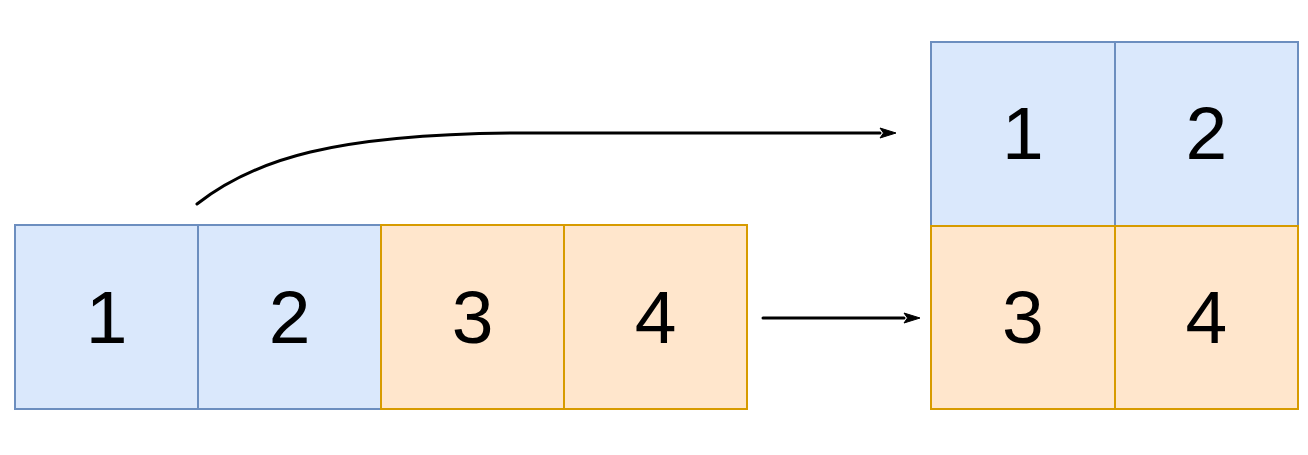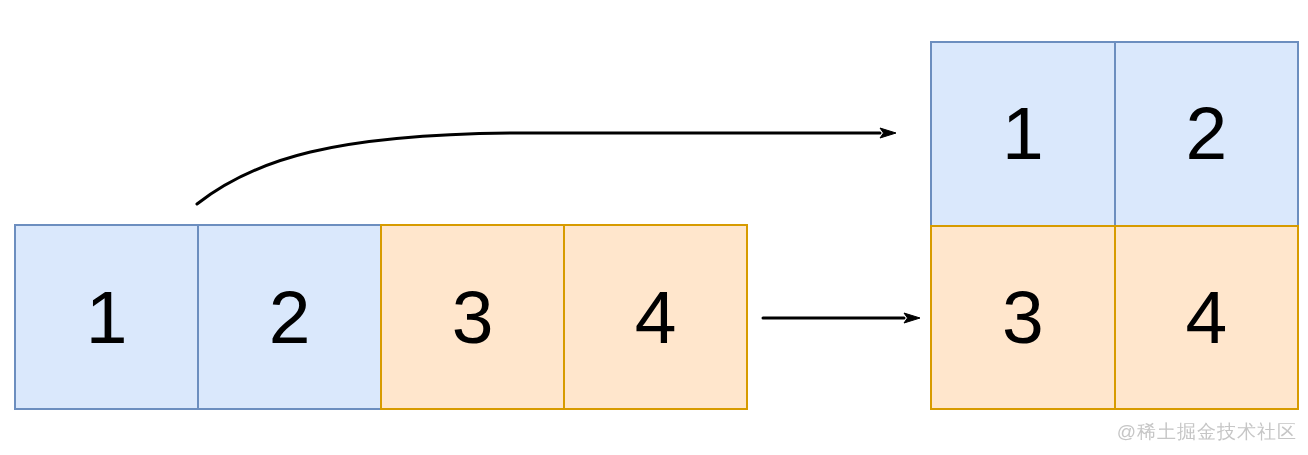--- a/index.html
+++ b/index.html
@@ -112,15 +112,14 @@
   <svg class="arrows-layer" viewBox="0 0 1308 455" xmlns="http://www.w3.org/2000/svg">
     <defs>
       <marker id="arrowhead" markerUnits="userSpaceOnUse" markerWidth="20" markerHeight="14" refX="1" refY="6" orient="auto">
         <path d="M1,1 L17,6 L1,11 L4.5,6 Z" fill="#000000" stroke="#000000" stroke-linejoin="round" stroke-width="1"></path>
       </marker>
     </defs>
     <path d="M197,204 C256,158 336,135 510,133 L880,133" fill="none" stroke="#000000" stroke-width="3" stroke-linecap="round" marker-end="url(#arrowhead)"></path>
     <path d="M763,318 L904,318" fill="none" stroke="#000000" stroke-width="3" stroke-linecap="round" marker-end="url(#arrowhead)"></path>
   </svg>
 
-  <div class="watermark">@稀土掘金技术社区</div>
 
 </div>
 
 </body></html>

